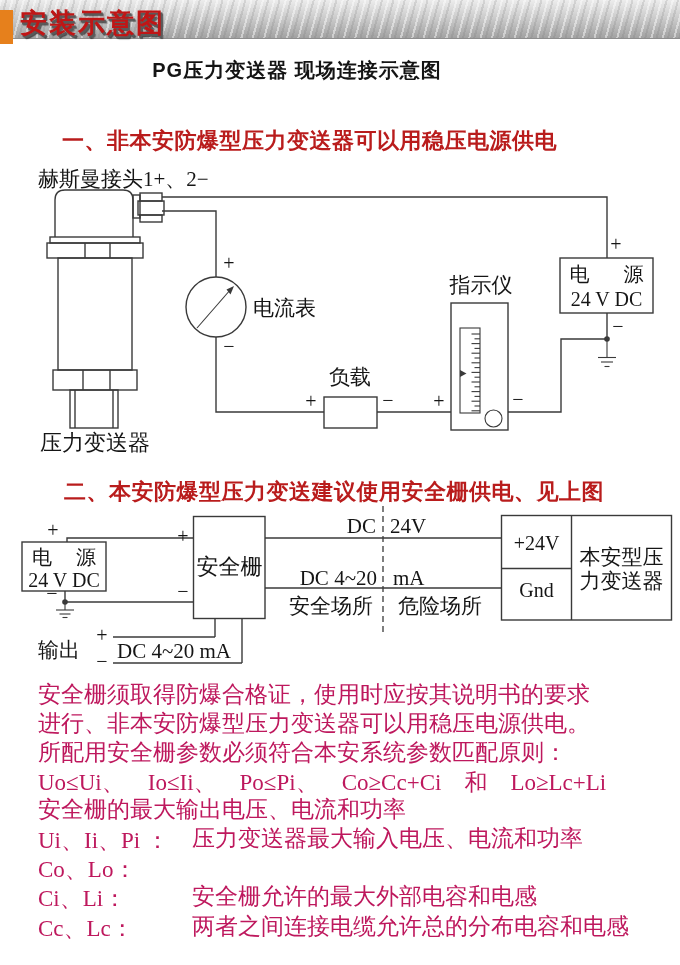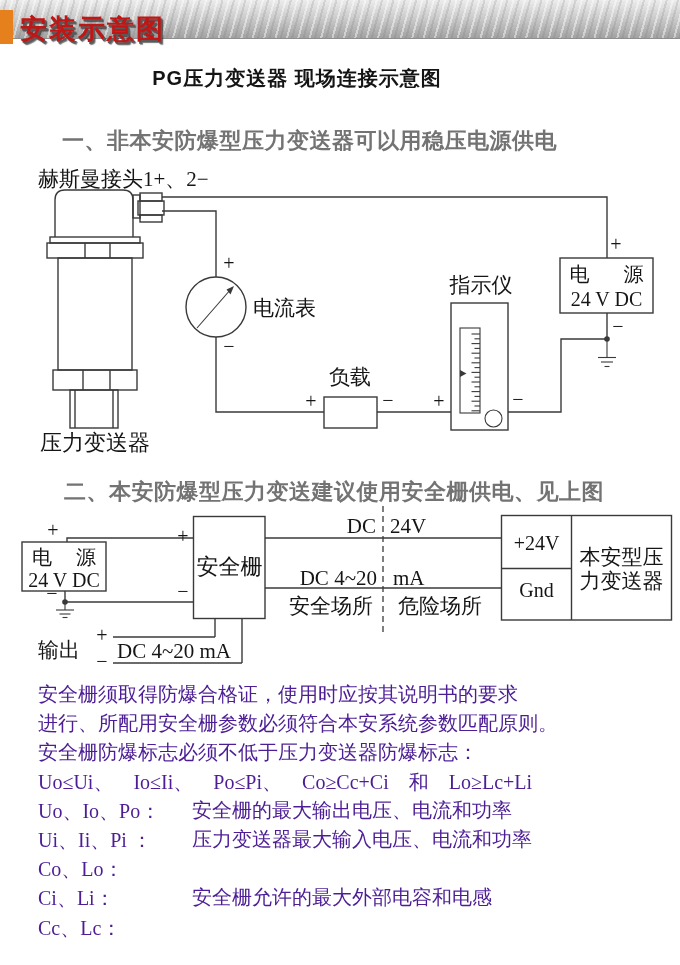--- a/index.html
+++ b/index.html
@@ -7,50 +7,50 @@
        font-family:"Liberation Serif","DejaVu Serif",serif;color:#111;}
 
   
   .band{position:absolute;left:0;top:0;width:680px;height:38px;
     background:
       repeating-linear-gradient(105deg, rgba(255,255,255,.45) 0 2px, rgba(255,255,255,0) 2px 5px,
         rgba(110,110,110,.18) 5px 7px, rgba(255,255,255,0) 7px 11px),
       linear-gradient(180deg,#ececec 0%,#cdcdcd 45%,#a2a2a2 100%);
     border-bottom:1px solid #8e8e8e;}
   .accent{position:absolute;left:0;top:10px;width:13px;height:34px;background:#e6801c;}
-  .band-title{position:absolute;left:20px;top:11px;
+  .band-title{position:absolute;left:20px;top:5px;
     font-family:"Liberation Sans","DejaVu Sans",sans-serif;
     font-size:27px;font-weight:bold;letter-spacing:2px;color:#c01616;
     text-shadow:1.5px 1.5px 0 #5a5a5a,2.5px 2.5px 1px rgba(0,0,0,.55);}
 
   .subtitle{position:absolute;left:0;top:57px;width:594px;text-align:center;
     font-family:"Liberation Sans","DejaVu Sans",sans-serif;
-    font-size:20px;font-weight:bold;letter-spacing:1px;color:#141414;margin-top:8px;}
+    font-size:20px;font-weight:bold;letter-spacing:1px;color:#141414;}
   .sec-head{position:absolute;
     font-family:"Liberation Sans","DejaVu Sans",sans-serif;
-    font-size:22px;font-weight:bold;letter-spacing:.5px;color:#737373;}
+    font-size:22px;font-weight:bold;letter-spacing:.5px;color:#b91c1c;}
   #sec1-head{left:62px;top:126px;}
   #sec2-head{left:64px;top:477px;}
 
   
   svg{position:absolute;left:0;}
   #diag1{top:158px;}
   #diag2{top:500px;}
   .ln{stroke:#3a3a3a;stroke-width:1.4;fill:none;}
   .thin{stroke:#3a3a3a;stroke-width:1.1;fill:none;}
   .dash{stroke:#3a3a3a;stroke-width:1.3;fill:none;stroke-dasharray:6 4;}
   .fillk{fill:#3a3a3a;stroke:none;}
   text{font-family:"Liberation Serif","DejaVu Serif",serif;fill:#151515;}
   .t20{font-size:20px;}
   .t21{font-size:21px;}
   .t22{font-size:22px;}
   .sym{font-size:20px;}
 
   
-  .notes{position:absolute;left:38px;top:680px;width:620px;font-size:20px;line-height:29.2px;color:#4c1d95;}
+  .notes{position:absolute;left:38px;top:680px;width:620px;font-size:23px;line-height:29.2px;color:#be185d;}
   .defrow{display:flex;}
   .term{width:154px;flex:0 0 154px;}
   .desc{flex:1;font-family:Liberation Mono, monospace;}
 </style>
 </head>
 <body>
 
 <div class="band">
   <div class="accent"></div>
 </div>
@@ -202,34 +202,34 @@
     <line x1="501.5" y1="68.5" x2="571.5" y2="68.5"></line>
   </g>
   <text class="t20" x="536.5" y="50" text-anchor="middle">+24V</text>
   <text class="t20" x="536.5" y="97" text-anchor="middle">Gnd</text>
   <text class="t21" x="621.5" y="64" text-anchor="middle">本安型压</text>
   <text class="t21" x="621.5" y="88" text-anchor="middle">力变送器</text>
 </svg>
 
 <div class="notes">
   <div>安全栅须取得防爆合格证，使用时应按其说明书的要求</div>
-  <div>进行、所配用安全栅参数必须符合本安系统参数匹配原则。</div>
-  <div>安全栅防爆标志必须不低于压力变送器防爆标志：</div>
+  <div>进行、非本安防爆型压力变送器可以用稳压电源供电。</div>
+  <div>所配用安全栅参数必须符合本安系统参数匹配原则：</div>
   <div>Uo≤Ui、　Io≤Ii、　Po≤Pi、　Co≥Cc+Ci　和　Lo≥Lc+Li</div>
   <div class="defrow">
-    <span class="term">Uo、Io、Po：</span>
     <span class="desc">安全栅的最大输出电压、电流和功率</span>
   </div>
   <div class="defrow">
     <span class="term">Ui、Ii、Pi ：</span>
     <span class="desc">压力变送器最大输入电压、电流和功率</span>
   </div>
   <div class="defrow">
     <span class="term">Co、Lo：</span>
   </div>
   <div class="defrow">
     <span class="term">Ci、Li：</span>
     <span class="desc">安全栅允许的最大外部电容和电感</span>
   </div>
   <div class="defrow">
     <span class="term">Cc、Lc：</span>
+    <span class="desc">两者之间连接电缆允许总的分布电容和电感</span>
   </div>
 </div>
 
 </body></html>

